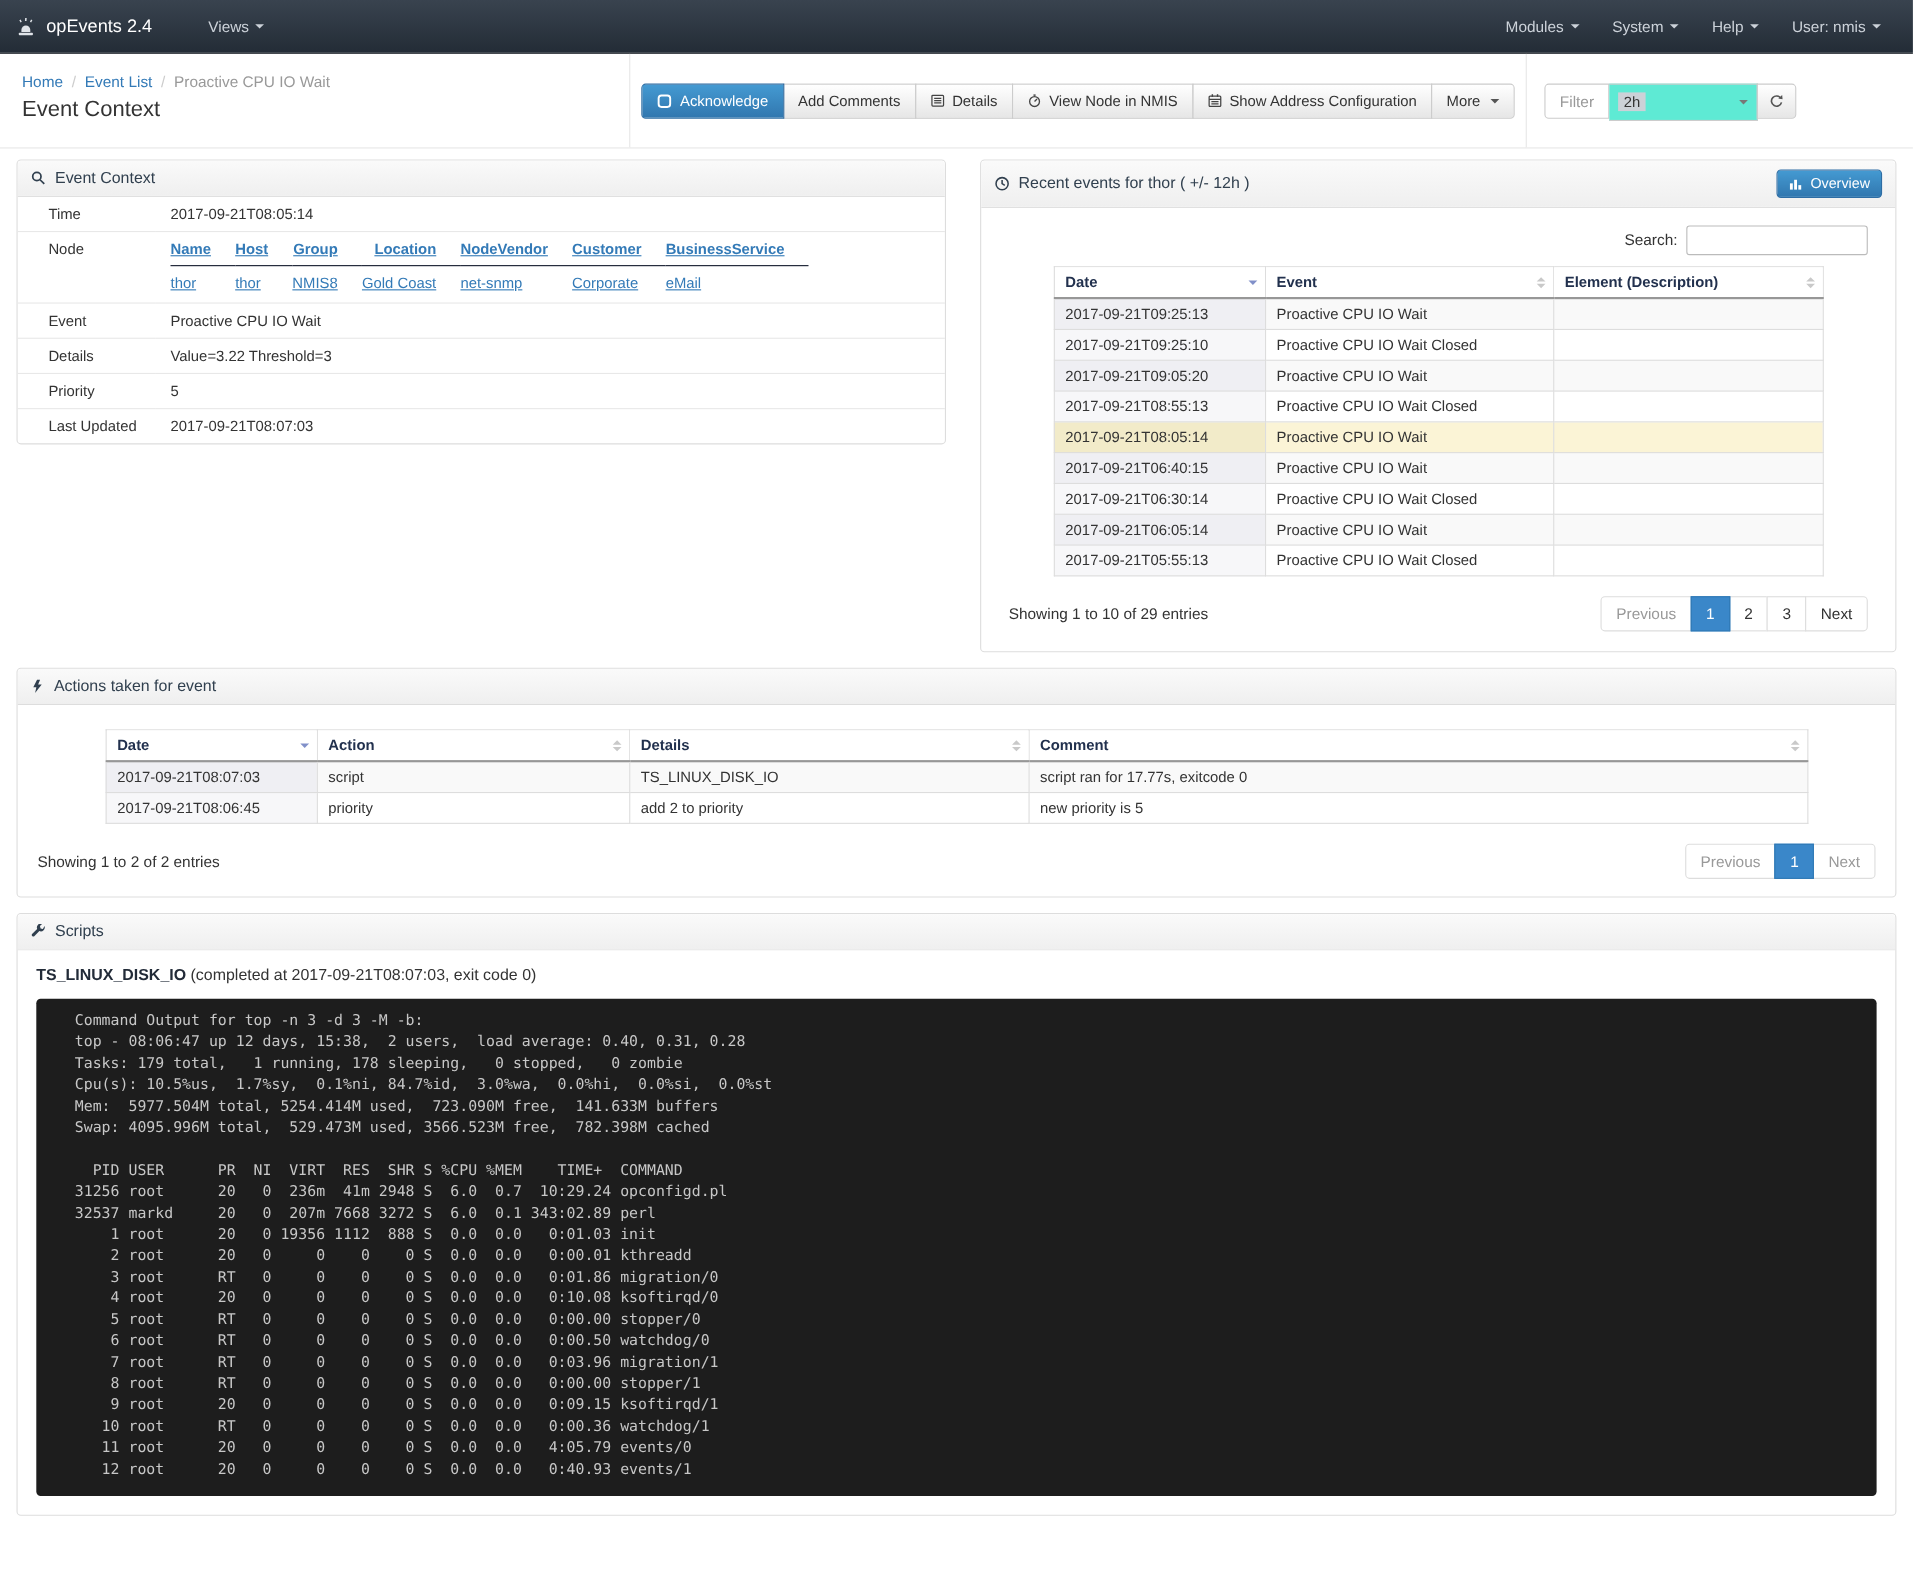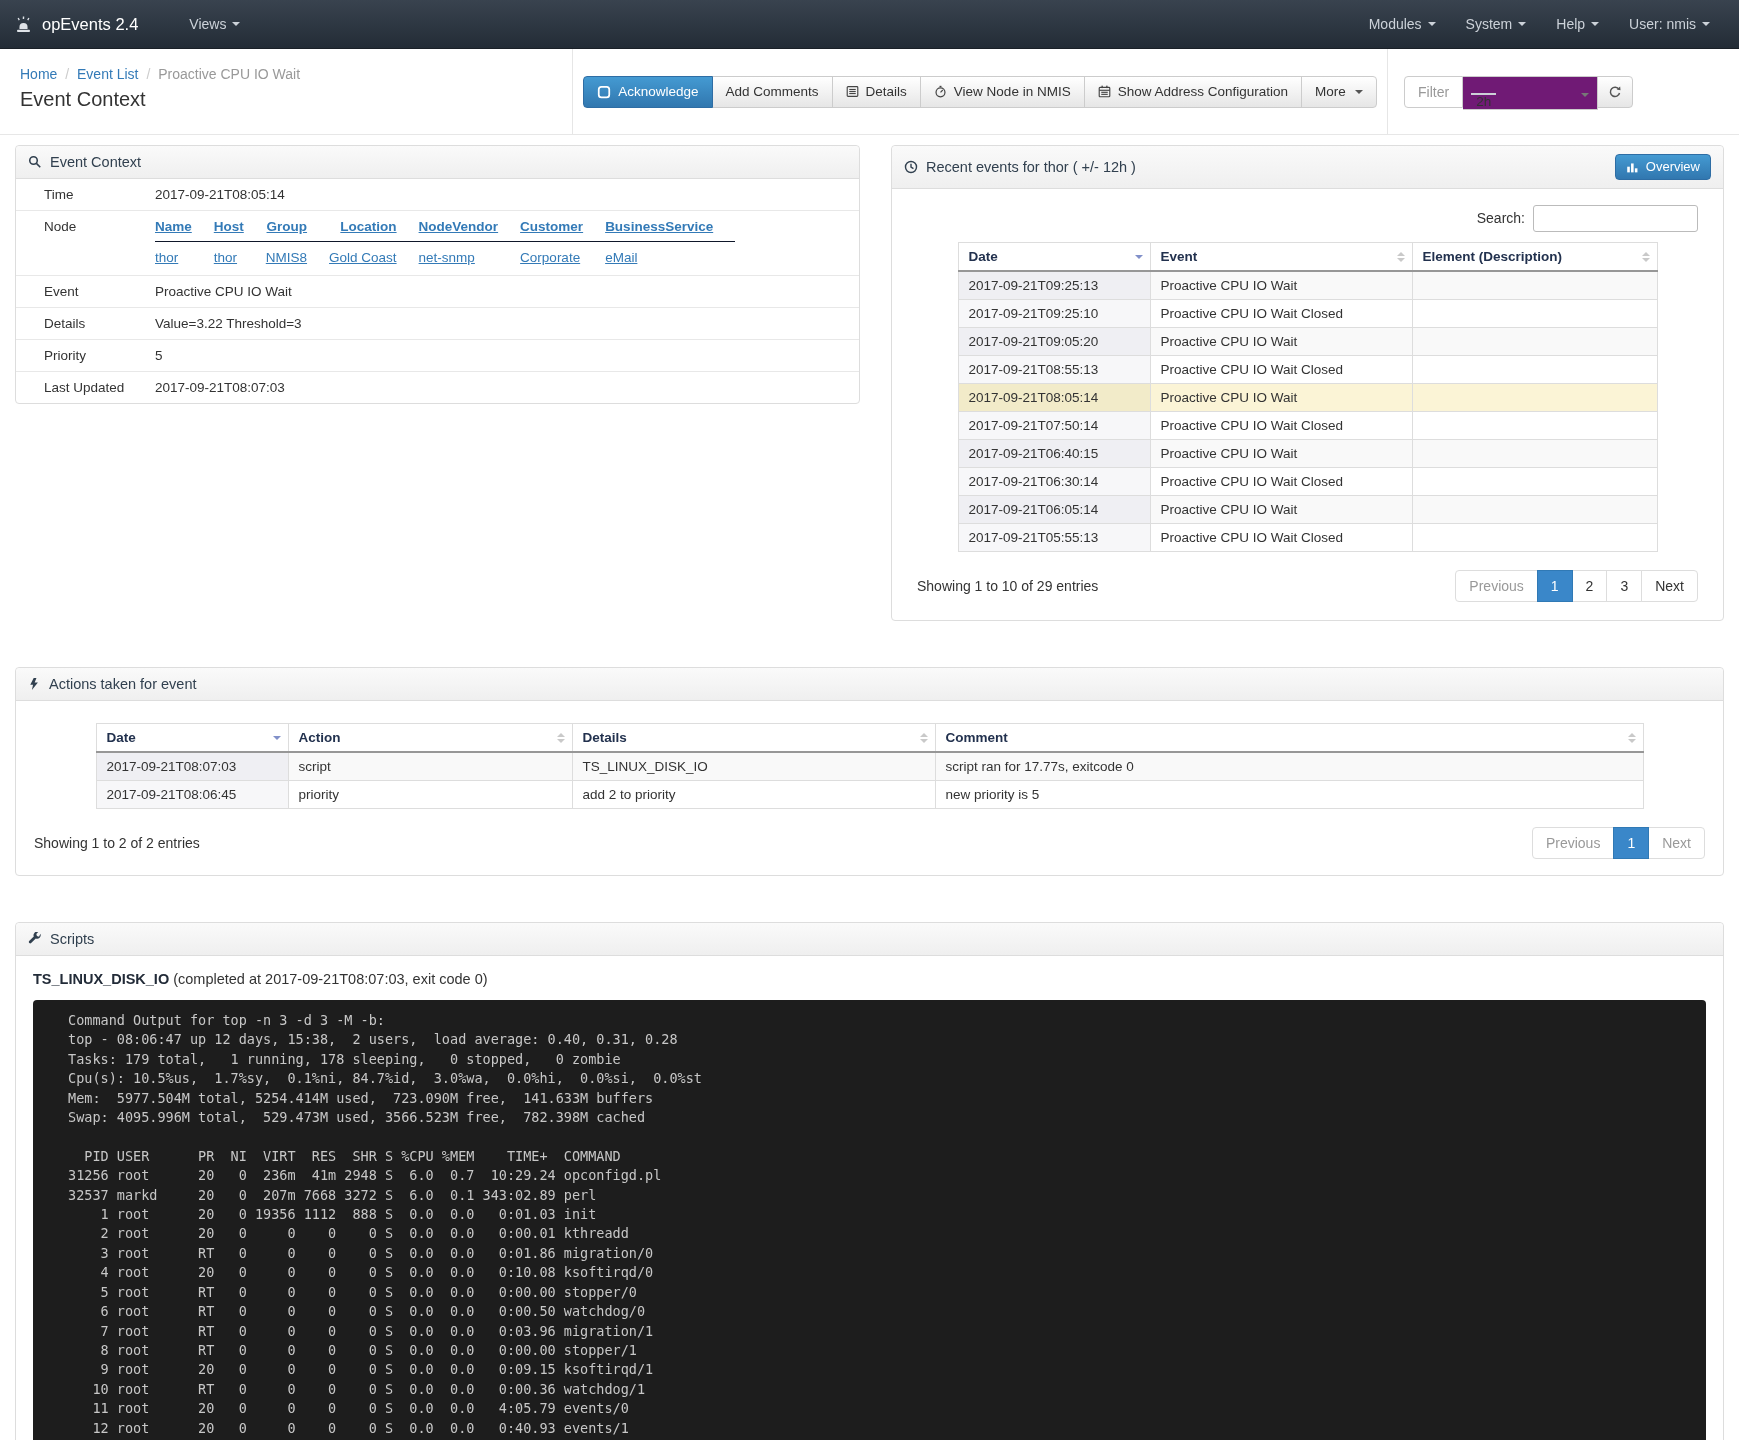--- a/index.html
+++ b/index.html
@@ -38,37 +38,37 @@
     background:linear-gradient(#ffffff,#e6e6e6); border:1px solid #ccc; cursor:pointer; white-space:nowrap;
     margin-left:-1px; line-height:16px;
   }
   .btn-group .btn:first-child { border-radius:4px 0 0 4px; margin-left:0; }
   .btn-group .btn:last-child { border-radius:0 4px 4px 0; }
   .btn-primary { background:linear-gradient(#449ad2,#3177af); border-color:#2e6da4; color:#fff; position:relative; z-index:2; }
   .btn .caret { border-top-color:#555; margin-left:2px; }
 
   .filter-group { display:flex; align-items:stretch; height:32px; }
   .filter-label { display:flex; align-items:center; padding:0 13px; border:1px solid #ccc; border-radius:4px 0 0 4px; color:#999; background:#fff; font-size:14px; }
-  .filter-select { display:flex; width:135px; border:1px solid #ccc; border-left:none; background:#701a75; padding:16px 8px; cursor:pointer; }
+  .filter-select { display:flex; align-items:center; width:135px; border:1px solid #ccc; border-left:none; background:#5eead4; padding:16px 8px; cursor:pointer; }
   .filter-select .val { background:#ccd1d7; color:#333; padding:1px 5px; font-size:13.5px; }
   .filter-select .caret { margin-left:auto; border-top-color:#777; }
   .btn-refresh { border-radius:0 4px 4px 0; margin-left:-1px; padding:0 10px; }
 
   
   .content { padding:10px 15px 0 15px; }
   .row1 { display:flex; gap:31px; align-items:flex-start; }
   .panel { border:1px solid #ddd; border-radius:4px; background:#fff; }
   .panel-heading {
     display:flex; align-items:center; gap:8px; padding:8px 12px; font-size:14.5px; color:#31404f;
     background:linear-gradient(#fafafa,#efefef); border-bottom:1px solid #ddd; border-radius:4px 4px 0 0;
   }
   .panel-heading .icon { color:#31404f; }
   .panel-ec { width:845px; }
   .panel-recent { flex:1; }
-  .panel-full { margin-top:46px; }
+  .panel-full { margin-top:14px; }
 
   
   .ec-table { width:100%; border-collapse:collapse; }
   .ec-table tr + tr td { border-top:1px solid #e8e8e8; }
   .ec-table td { padding:8px 10px 8px 14px; vertical-align:top; font-size:13.5px; }
   .ec-table td.lbl { width:125px; padding-left:28px; color:#333; }
   .node-table { border-collapse:collapse; }
   .node-table th { text-align:right; padding:0 22px 7px 0; border-bottom:1px solid #0f172a; }
   .node-table th .link { font-weight:bold; }
   .node-table td { padding:8px 22px 2px 0; }
@@ -370,25 +370,20 @@
                 <td></td>
               </tr>
             <tr class="even">
                 <td class="c-date">2017-09-21T08:55:13</td>
                 <td>Proactive CPU IO Wait Closed</td>
                 <td></td>
               </tr>
             <tr class="odd current-row">
                 <td class="c-date">2017-09-21T08:05:14</td>
                 <td>Proactive CPU IO Wait</td>
-                <td></td>
-              </tr>
-            <tr class="even">
-                <td class="c-date">2017-09-21T07:50:14</td>
-                <td>Proactive CPU IO Wait Closed</td>
                 <td></td>
               </tr>
             <tr class="odd">
                 <td class="c-date">2017-09-21T06:40:15</td>
                 <td>Proactive CPU IO Wait</td>
                 <td></td>
               </tr>
             <tr class="even">
                 <td class="c-date">2017-09-21T06:30:14</td>
                 <td>Proactive CPU IO Wait Closed</td>

